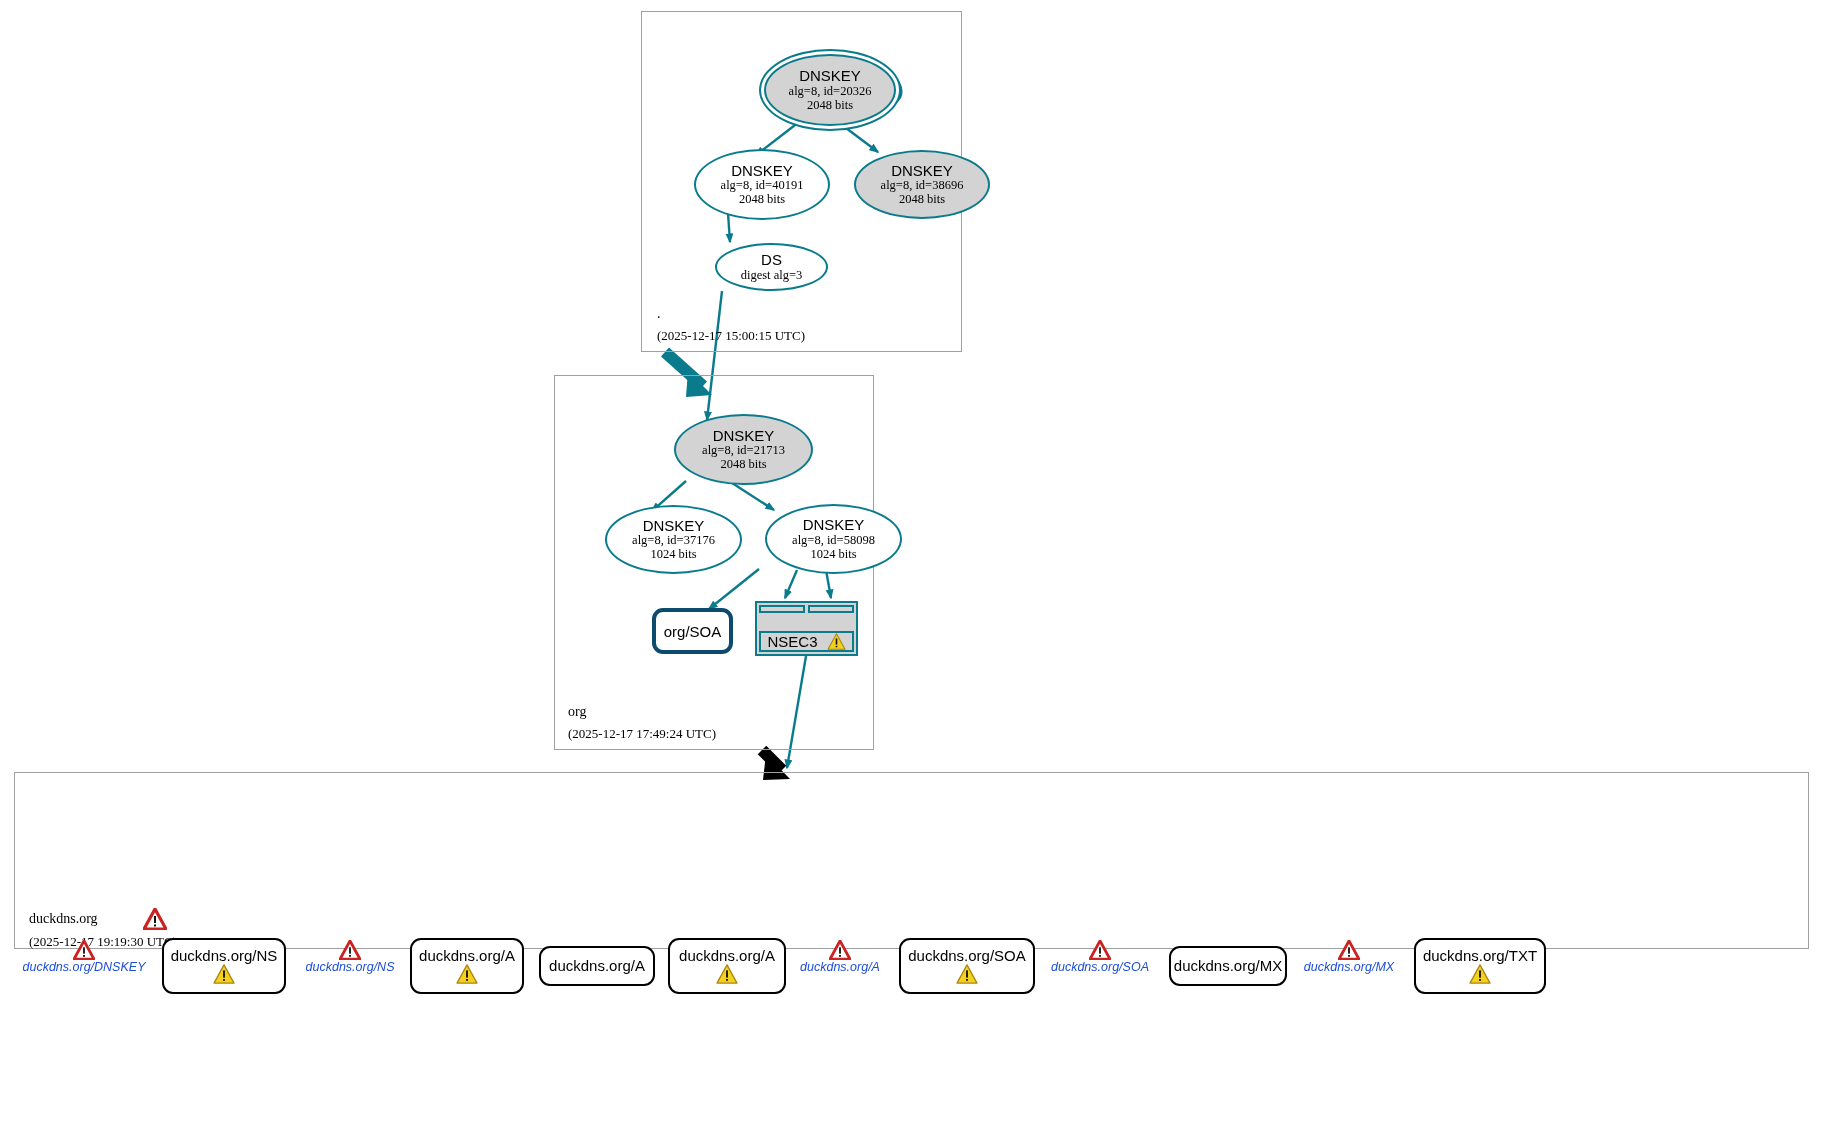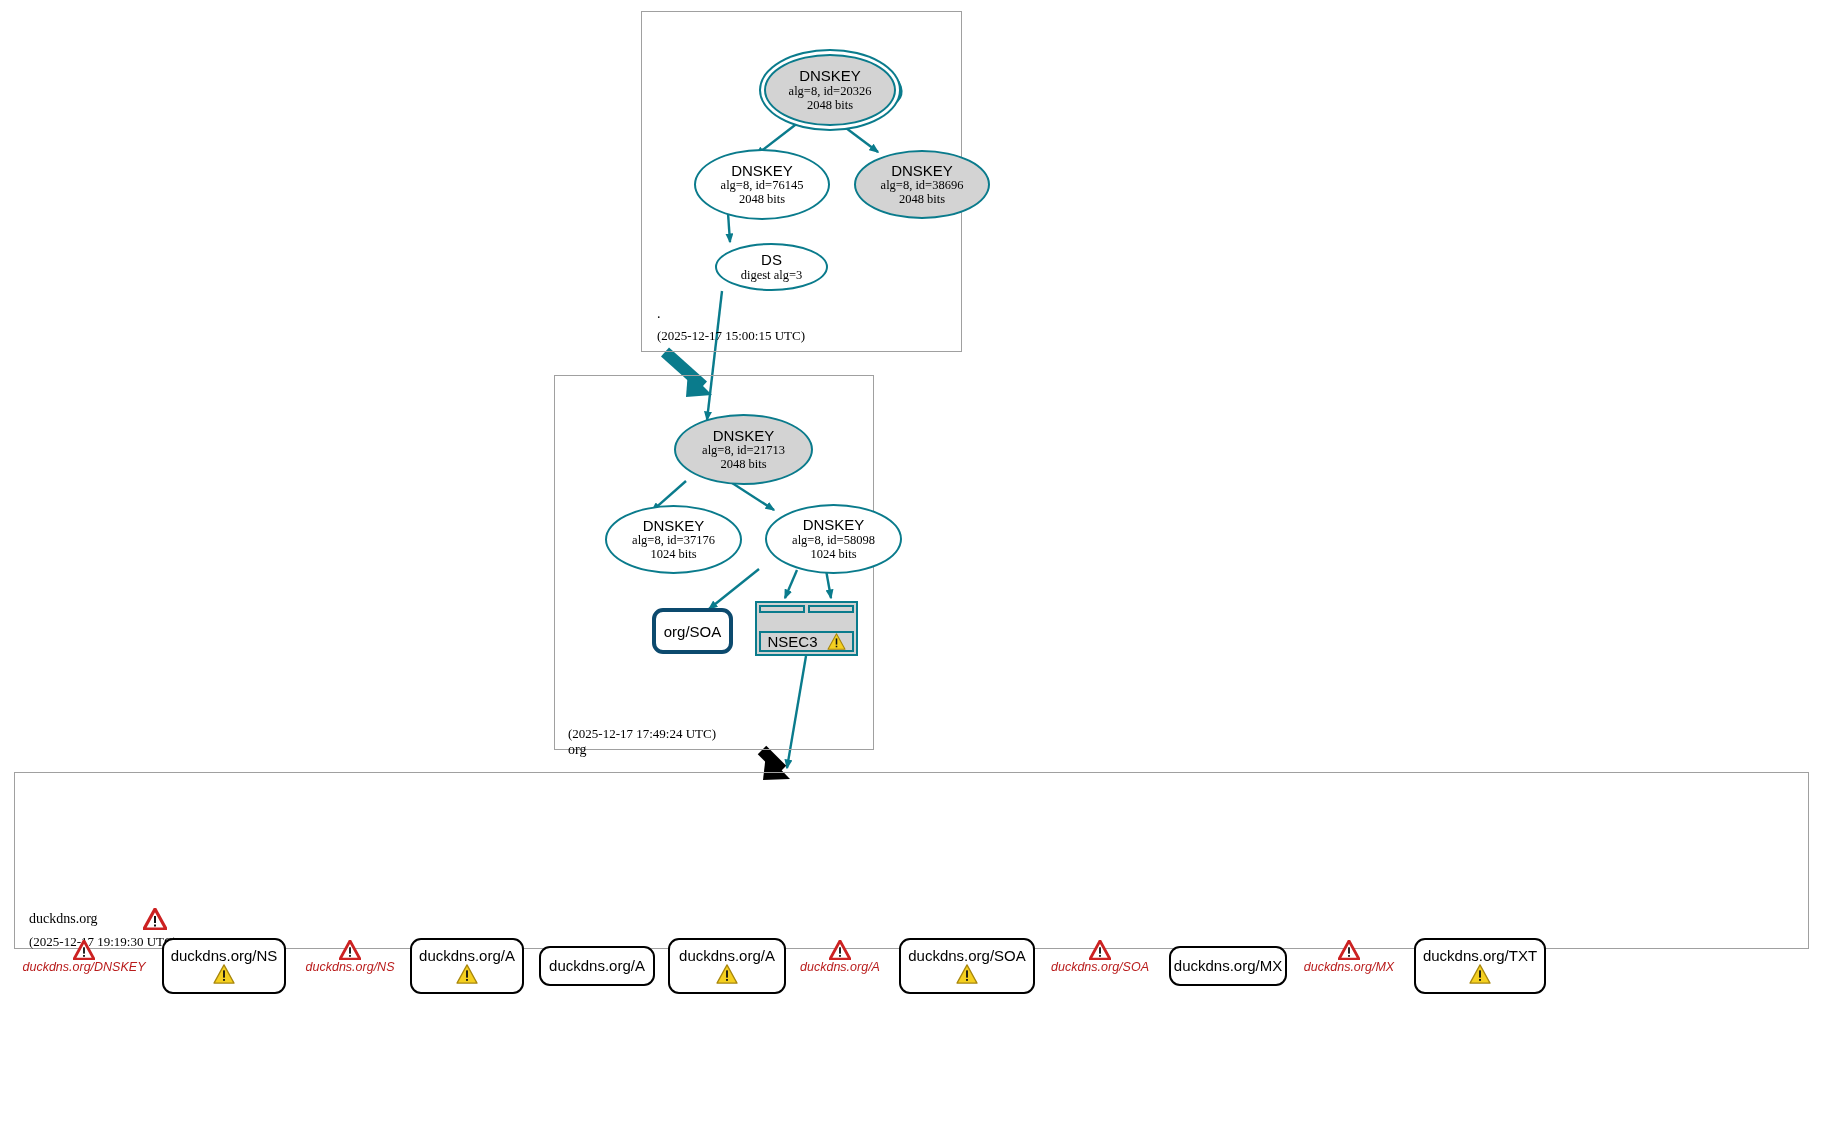--- a/index.html
+++ b/index.html
@@ -149,21 +149,21 @@
     display: flex;
     flex-direction: column;
     align-items: center;
     justify-content: center;
     white-space: nowrap;
   }
   .leaf-err .errlabel {
     font-family: "Liberation Sans", sans-serif;
     font-style: italic;
     font-size: 12.5px;
-    color: #b91c1c;
+    color: #1d4ed8;
   }
   .tri { display: block; }
 </style>
 </head>
 <body>
 
 <svg id="canvas" viewBox="0 0 1823 1130">
   <defs>
     <marker id="ar-teal" markerWidth="10" markerHeight="8" refX="8.5" refY="4" orient="auto" markerUnits="userSpaceOnUse">
       <path d="M0,0 L10,4 L0,8 z" fill="#0a7b8c"></path>
@@ -201,42 +201,42 @@
   <path d="M 766,754 L 790,779 L 763,780 z" fill="#000000"></path>
 </svg>
 
 <div class="zone-box" id="zone-root"></div>
 <div class="zone-box" id="zone-org"></div>
 <div class="zone-box" id="zone-leaf"></div>
 
 <div class="zone-label" style="left:657px; top:306px;">.</div>
 <div class="zone-ts" style="left:657px; top:328px;text-align:center;">(2025-12-17 15:00:15 UTC)</div>
 
-<div class="zone-label" style="left:568px; top:704px;margin-top:38px;">org</div>
+<div class="zone-label" style="left:568px; top:704px;">org</div>
 <div class="zone-ts" style="left:568px; top:726px;">(2025-12-17 17:49:24 UTC)</div>
 
 <div class="zone-label" style="left:29px; top:911px;">duckdns.org</div>
 <div class="zone-ts" style="left:29px; top:934px;">(2025-12-17 19:19:30 UTC)</div>
 <div style="position:absolute; left:143px; top:908px;">
   <svg class="tri" width="24" height="22" viewBox="0 0 24 22">
     <path d="M12 1 L23 21 L1 21 Z" fill="#ffffff" stroke="#cc2222" stroke-width="3.2" stroke-linejoin="round"></path>
     <rect x="11" y="8" width="2" height="7" fill="#111"></rect>
     <rect x="11" y="16.5" width="2" height="2" fill="#111"></rect>
   </svg>
 </div>
 
 <div class="node-ellipse filled anchor" style="left:723px; top:54px; width:132px; height:72px;">
   <div class="n-title">DNSKEY</div>
   <div class="n-sub">alg=8, id=20326</div>
   <div class="n-sub">2048 bits</div>
 </div>
 
 <div class="node-ellipse" style="left:653px; top:149px; width:136px; height:71px;">
   <div class="n-title">DNSKEY</div>
-  <div class="n-sub">alg=8, id=76145</div>
+  <div class="n-sub">alg=8, id=40191</div>
   <div class="n-sub">2048 bits</div>
 </div>
 
 <div class="node-ellipse filled" style="left:813px; top:150px; width:136px; height:69px;">
   <div class="n-title">DNSKEY</div>
   <div class="n-sub">alg=8, id=38696</div>
   <div class="n-sub">2048 bits</div>
 </div>
 
 <div class="node-ellipse" style="left:674px; top:243px; width:113px; height:48px;">

